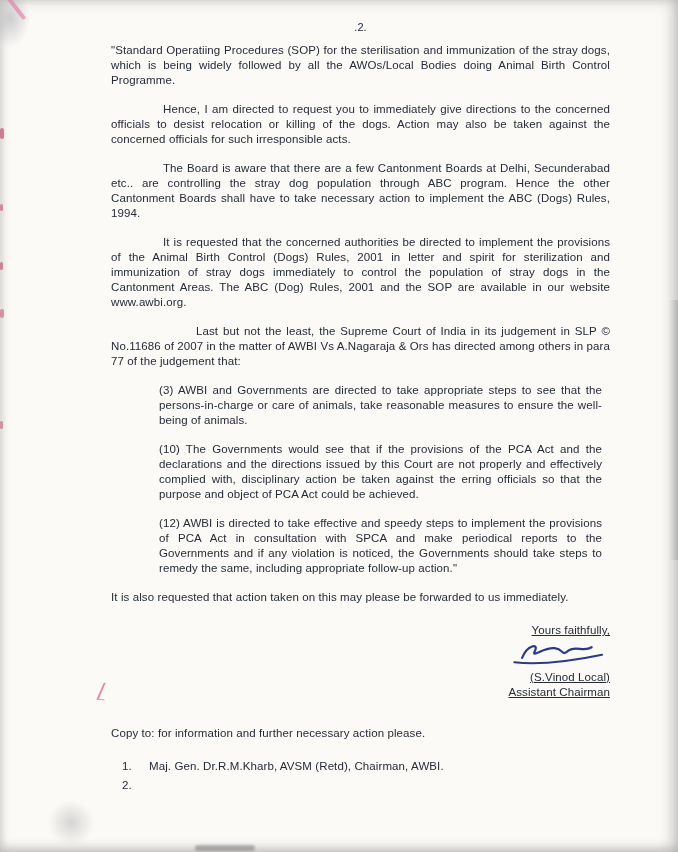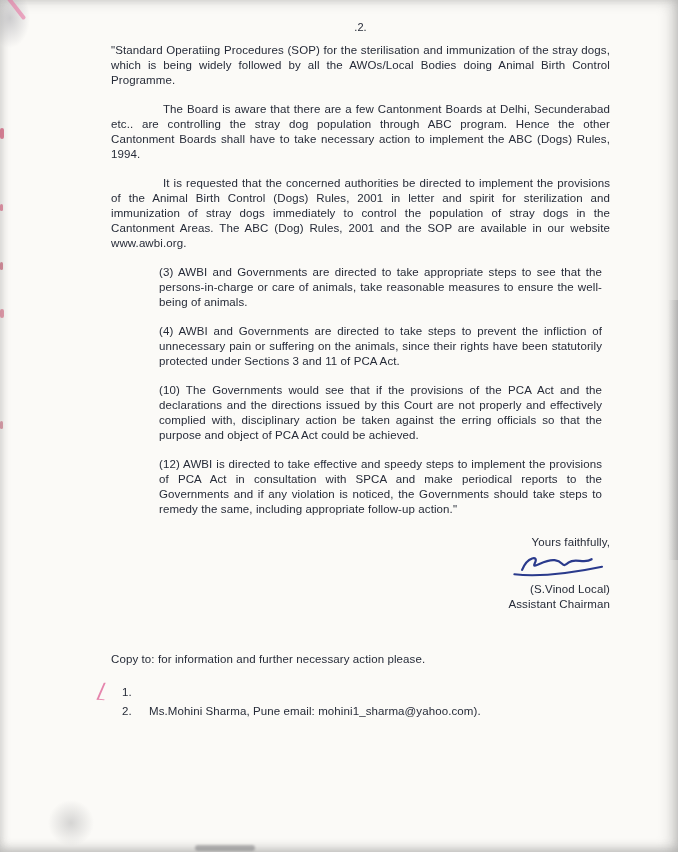--- a/index.html
+++ b/index.html
@@ -22,23 +22,24 @@
   p.indent{text-indent:52px;}
   p.indent-lg{text-indent:85px;}
   .quote{
     margin:0 8px 14px 48px;
     text-align:justify;
   }
   .link{}
   .closing{
     margin-top:18px;
     display:flex;flex-direction:column;align-items:flex-end;
+    text-decoration:underline;
   }
   .signature{margin:2px 6px 0 0;transform:rotate(-3deg);}
-  .copy-block{margin-top:40px;}
+  .copy-block{margin-top:26px;}
   .copy-list{margin-top:18px;}
   .copy-item{display:flex;margin-bottom:4px;}
   .copy-item .num{width:38px;padding-left:11px;box-sizing:border-box;}
   
   .artifact{position:absolute;pointer-events:none;}
   .streak-pink-top{left:-6px;top:2px;width:38px;height:4px;background:#e8699a;opacity:.55;transform:rotate(52deg);border-radius:2px;}
   .smudge-top-left{left:-10px;top:-12px;width:40px;height:60px;background:radial-gradient(closest-side,rgba(120,120,130,.35),rgba(120,120,130,0));}
   .edge-mark1{left:0;top:128px;width:4px;height:11px;background:#c8506e;opacity:.7;border-radius:2px;}
   .edge-mark2{left:0;top:204px;width:3px;height:7px;background:#c8506e;opacity:.6;border-radius:2px;}
   .edge-mark3{left:0;top:262px;width:3px;height:8px;background:#b5485f;opacity:.6;border-radius:2px;}
@@ -65,51 +66,53 @@
   <div class="artifact smudge-bottom-left"></div>
   <div class="artifact smudge-bottom-edge"></div>
   <div class="artifact smudge-right-mid"></div>
 
   <div class="content">
 
     <div class="pageno">.2.</div>
 
     <p class="para">"Standard Operatiing Procedures (SOP) for the sterilisation and immunization of the stray dogs, which is being widely followed by all the AWOs/Local Bodies doing Animal Birth Control Programme.</p>
 
+    <p class="para indent">Hence, I am directed to request you to immediately give directions to the concerned officials to desist relocation or killing of the dogs. Action may also be taken against the concerned officials for such irresponsible acts.</p>
 
     <p class="para indent">The Board is aware that there are a few Cantonment Boards at Delhi, Secunderabad etc.. are controlling the stray dog population through ABC program. Hence the other Cantonment Boards shall have to take necessary action to implement the ABC (Dogs) Rules, 1994.</p>
 
     <p class="para indent"><span>It is requested that the concerned authorities be directed to implement the provisions of the Animal Birth Control (Dogs) Rules, 2001 in letter and spirit for sterilization and immunization of stray dogs immediately to control the population of stray dogs in the Cantonment Areas. The ABC (Dog) Rules, 2001 and the SOP are available in our website </span><span class="link">www.awbi.org</span><span>.</span></p>
 
+    <p class="para indent-lg">Last but not the least, the Supreme Court of India in its judgement in SLP © No.11686 of 2007 in the matter of AWBI Vs A.Nagaraja &amp; Ors has directed among others in para 77 of the judgement that:</p>
 
     <p class="quote">(3) AWBI and Governments are directed to take appropriate steps to see that the persons-in-charge or care of animals, take reasonable measures to ensure the well-being of animals.</p>
-    <p class="quote">(4) AWBI and Governments are directed to take steps to prevent the infliction of unnecessary pain or suffering on the animals, since their rights have been statutorily protected under Sections 3 and 11 of PCA Act.</p>
     <p class="quote">(10) The Governments would see that if the provisions of the PCA Act and the declarations and the directions issued by this Court are not properly and effectively complied with, disciplinary action be taken against the erring officials so that the purpose and object of PCA Act could be achieved.</p>
     <p class="quote">(12) AWBI is directed to take effective and speedy steps to implement the provisions of PCA Act in consultation with SPCA and make periodical reports to the Governments and if any violation is noticed, the Governments should take steps to remedy the same, including appropriate follow-up action."</p>
 
+    <p class="para">It is also requested that action taken on this may please be forwarded to us immediately.</p>
 
     <div class="closing">
       <div>Yours faithfully,</div>
       <div class="signature">
         <svg width="92" height="26" viewBox="0 0 92 26" aria-hidden="true">
           <path d="M10 16 C 16 3, 28 2, 23 10 C 19 17, 33 6, 43 8 C 53 10, 49 17, 57 11 C 64 6, 72 14, 80 9" stroke="#2a3a8c" stroke-width="2.2" fill="none" stroke-linecap="round"></path>
           <path d="M2 20 C 28 24, 58 22, 90 17" stroke="#2a3a8c" stroke-width="2" fill="none" stroke-linecap="round"></path>
         </svg>
       </div>
       <div>(S.Vinod Local)</div>
       <div>Assistant Chairman</div>
     </div>
 
     <div class="copy-block">
       <div>Copy to: for information and further necessary action please.</div>
       <div class="copy-list">
         <div class="copy-item">
           <span class="num">1.</span>
+          <span>Maj. Gen. Dr.R.M.Kharb, AVSM (Retd), Chairman, AWBI.</span>
         </div>
         <div class="copy-item">
           <span class="num">2.</span>
-          <span>Ms.Mohini Sharma, Pune email: mohini1_sharma@yahoo.com).</span>
         </div>
       </div>
     </div>
 
   </div>
 </div>
 
 </body></html>

